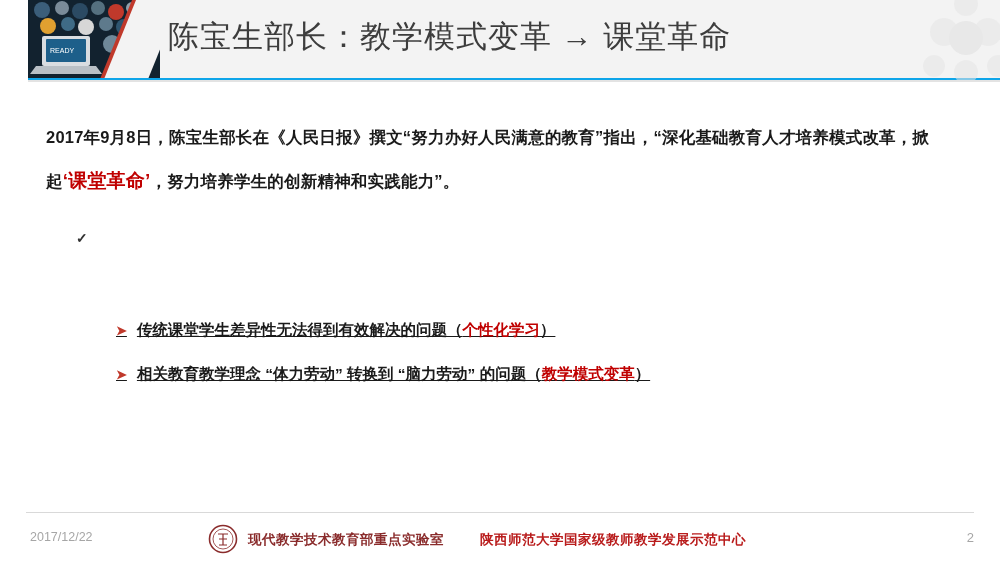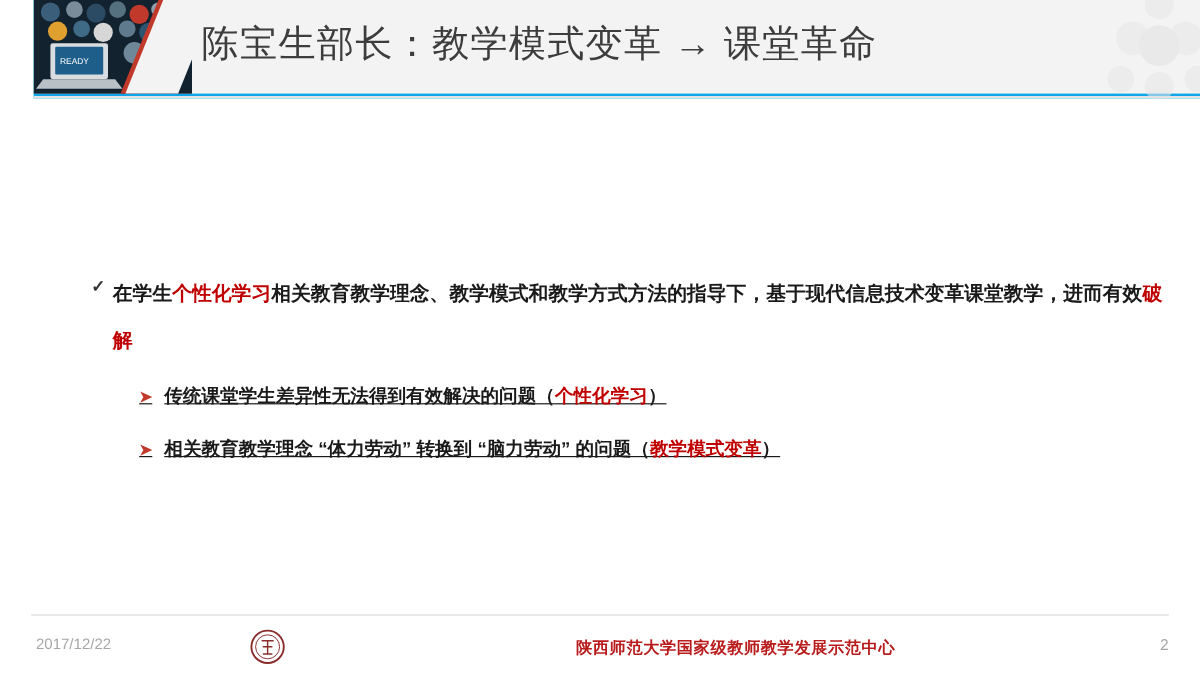--- a/index.html
+++ b/index.html
@@ -265,27 +265,25 @@
   </div>
   <div class="header-accent"></div>
   <div class="header-slash"></div>
 
   <div class="header-title">陈宝生部长：教学模式变革 → 课堂革命</div>
   <div class="header-rule"></div>
 </div>
 
 <div class="content">
 
+  <div class="para">
+    <span>2017年9月8日，陈宝生部长在《人民日报》撰文“努力办好人民满意的教育”指出，“深化基础教育人才培养模式改革，掀起</span><span class="big-red">‘课堂革命’</span><span>，努力培养学生的创新精神和实践能力”。</span>
+  </div>
 
   <div class="check-icon">✓</div>
-  <div class="bullet-l1">
-    <span class="bullet-l1-text">
-      <span>在学生</span><span class="hl-red">个性化学习</span><span>相关教育教学理念、教学模式和教学方式方法的指导下，基于现代信息技术变革课堂教学，进而有效</span><span class="hl-red">破解</span>
-    </span>
-  </div>
 
   <div class="sub sub1">
     <span class="arrow">➤</span><span>传统课堂学生差异性无法得到有效解决的问题（</span><span class="hl-red">个性化学习</span><span>）</span>
   </div>
 
   <div class="sub sub2">
     <span class="arrow">➤</span><span>相关教育教学理念 “体力劳动” 转换到 “脑力劳动” 的问题（</span><span class="hl-red">教学模式变革</span><span>）</span>
   </div>
 
 
@@ -294,15 +292,16 @@
 <div class="footer">
   <div class="footer-rule"></div>
   <div class="footer-date">2017/12/22</div>
 
   <svg class="footer-seal" viewBox="0 0 30 30">
     <circle cx="15" cy="15" r="13.5" fill="none" stroke="#8a2c2c" stroke-width="1.6"></circle>
     <circle cx="15" cy="15" r="10" fill="none" stroke="#8a2c2c" stroke-width="0.8"></circle>
     <path d="M10 10 L20 10 M15 10 L15 21 M11 15 L19 15 M11 21 L19 21" stroke="#8a2c2c" stroke-width="1.2" fill="none"></path>
   </svg>
 
+  <div class="footer-lab">现代教学技术教育部重点实验室</div>
   <div class="footer-center">陕西师范大学国家级教师教学发展示范中心</div>
   <div class="footer-page">2</div>
 </div>
 
 </body></html>

